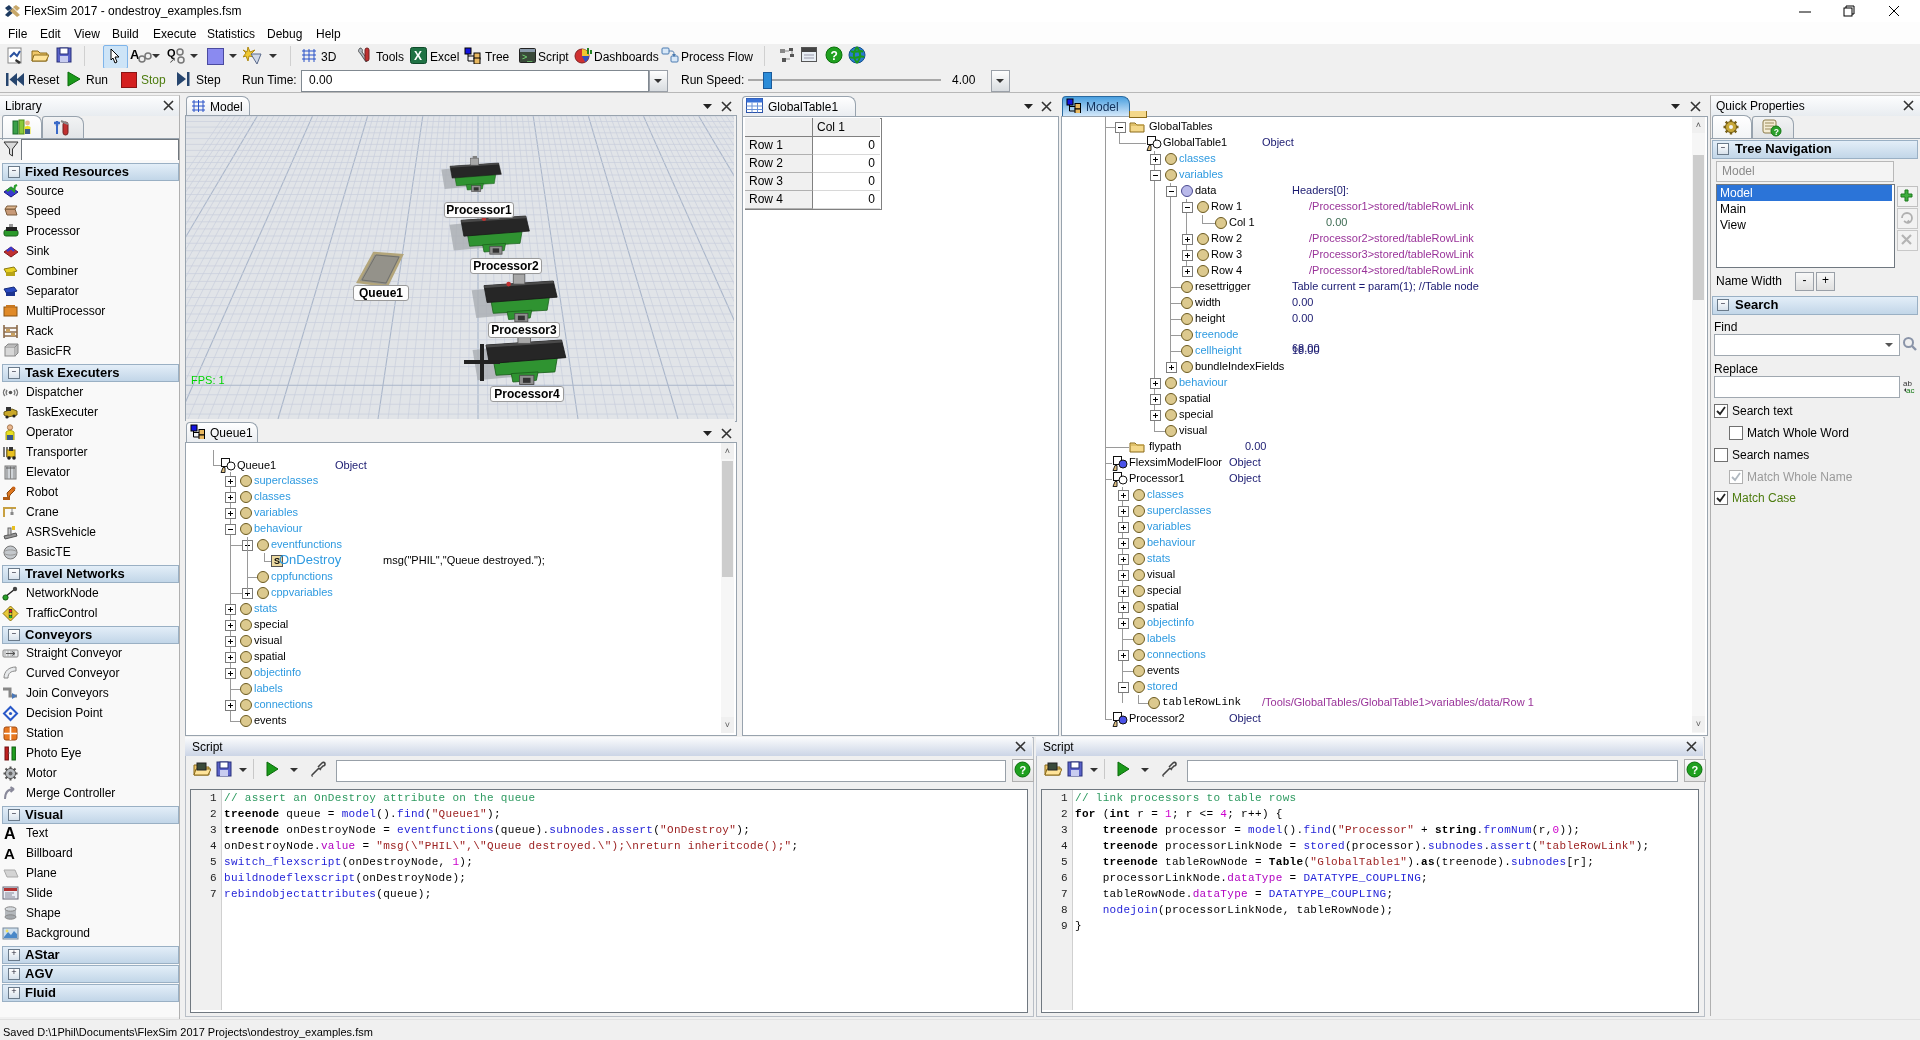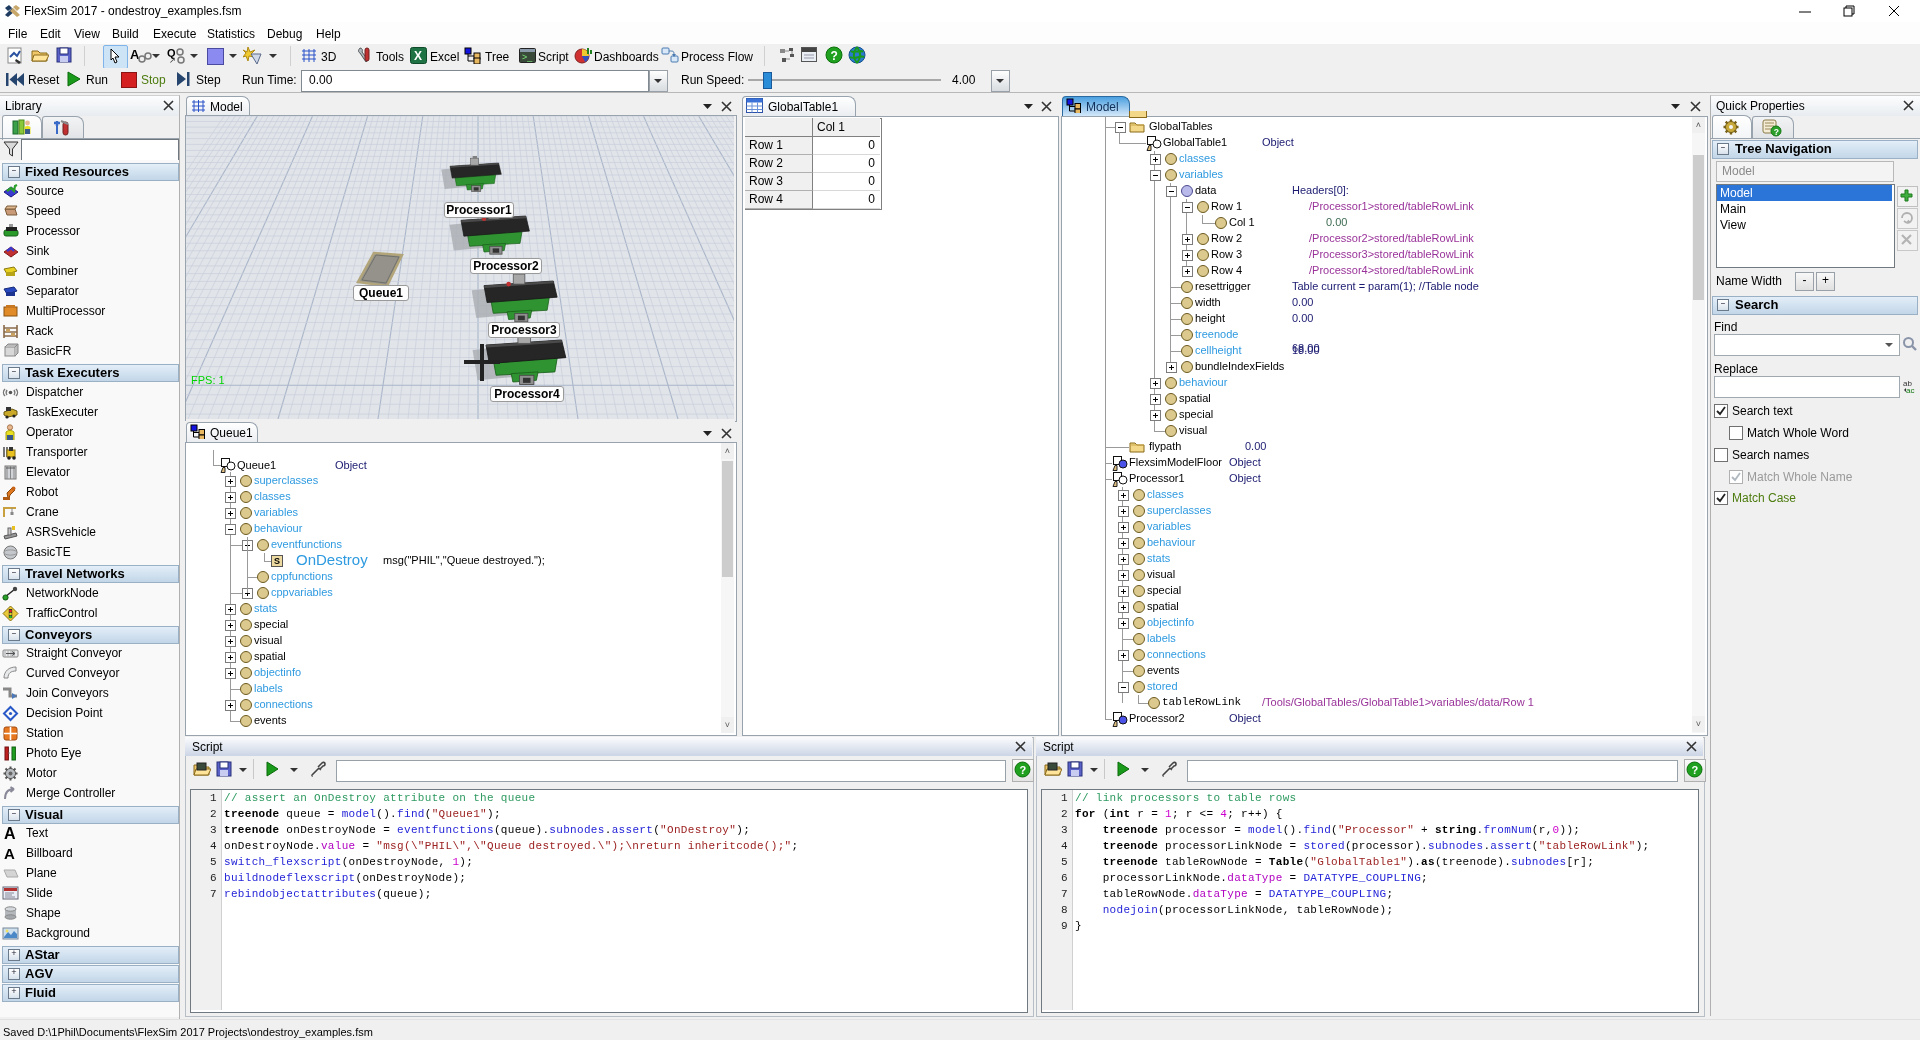--- a/index.html
+++ b/index.html
@@ -702,21 +702,21 @@
 <div class="ci" style="left:240px;top:523px"></div>
 <div class="a" style="left:254px;top:520px;font-size:11px;color:#2e9ae0;">behaviour</div>
 <div class="a" style="left:230px;top:545px;width:12px;height:1px;background:#9a9a9a"></div>
 <div class="bx" style="left:242px;top:540px">
     <i class="bh"></i>
   </div>
 <div class="ci" style="left:257px;top:539px"></div>
 <div class="a" style="left:271px;top:536px;font-size:11px;color:#2e9ae0;">eventfunctions</div>
 <div class="a" style="left:264px;top:561px;width:7px;height:1px;background:#9a9a9a"></div>
 <div class="a" style="left:271px;top:555px;width:10px;height:10px;background:#ecd9a0;border:1px solid #555;font:bold 9px/10px 'Liberation Sans';text-align:center">S</div>
-<div class="a" style="left:296px;top:552px;font-size:15px;color:#2e9ae0;">OnDestroy</div>
+<div class="a" style="left:279px;top:552px;font-size:13px;color:#2e9ae0;">OnDestroy</div>
 <div class="a" style="left:383px;top:552px;font-size:11px;color:#000;">msg("PHIL","Queue destroyed.");</div>
 <div class="a" style="left:247px;top:577px;width:10px;height:1px;background:#9a9a9a"></div>
 <div class="ci" style="left:257px;top:571px"></div>
 <div class="a" style="left:271px;top:568px;font-size:11px;color:#2e9ae0;">cppfunctions</div>
 <div class="a" style="left:230px;top:593px;width:12px;height:1px;background:#9a9a9a"></div>
 <div class="bx" style="left:242px;top:588px">
     <i class="bh"></i>
     <i class="bv"></i>
   </div>
 <div class="ci" style="left:257px;top:587px"></div>

